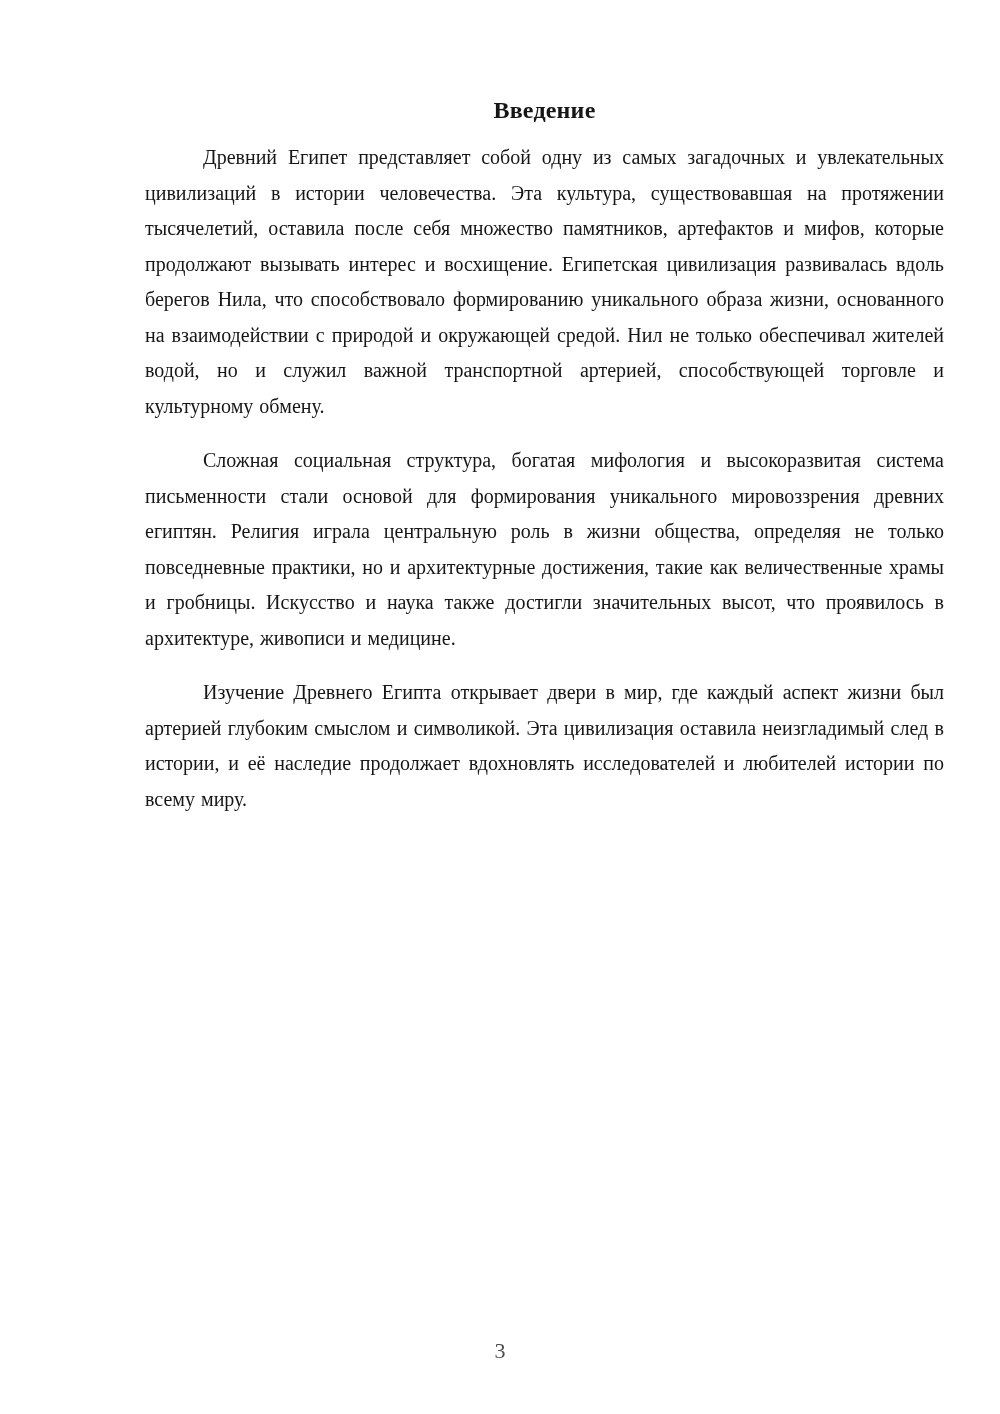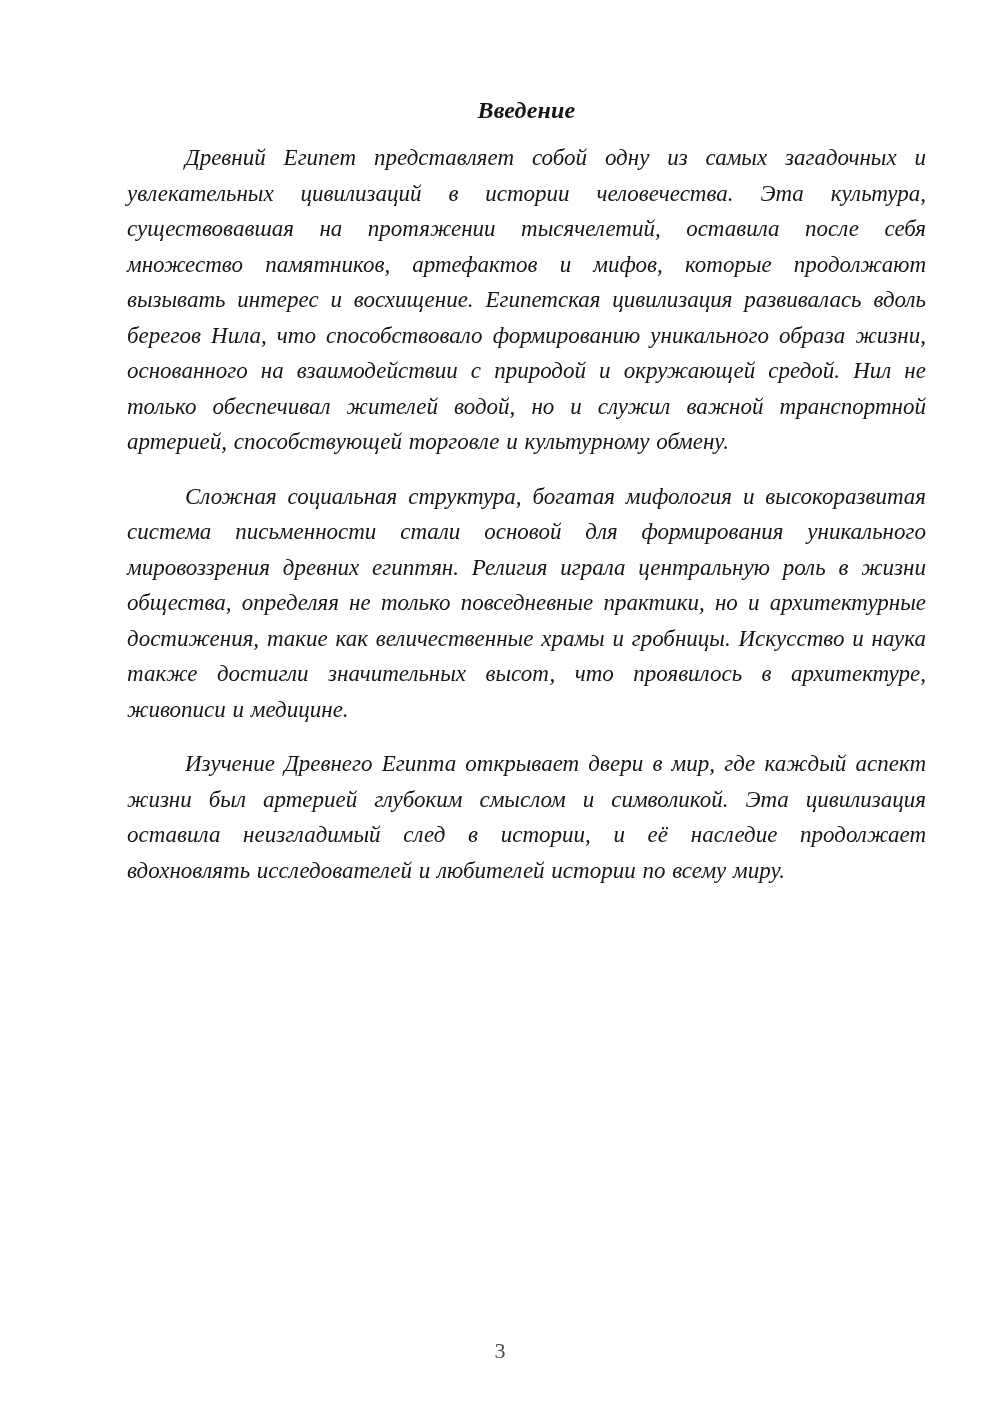--- a/index.html
+++ b/index.html
@@ -13,36 +13,35 @@
     height: 1414px;
     background: #ffffff;
     font-family: "Liberation Serif", "DejaVu Serif", serif;
     color: #161616;
     box-sizing: border-box;
     overflow: hidden;
   }
   .content {
     position: absolute;
     top: 0;
-    left: 127px;
+    left: 145px;
     width: 799px;
-    font-style: italic;
   }
   .doc-title {
     margin: 0;
     padding-top: 96px;
     font-size: 24px;
     line-height: 29px;
     font-weight: bold;
     text-align: center;
     letter-spacing: 0.2px;
   }
   .body-par {
     margin: 15px 0 19px 0;
-    font-size: 23px;
+    font-size: 20px;
     line-height: 35.5px;
     text-align: justify;
     text-indent: 58px;
     word-spacing: 1px;
   }
   .body-par + .body-par {
     margin-top: 12px;
   }
   .page-footer {
     position: absolute;

